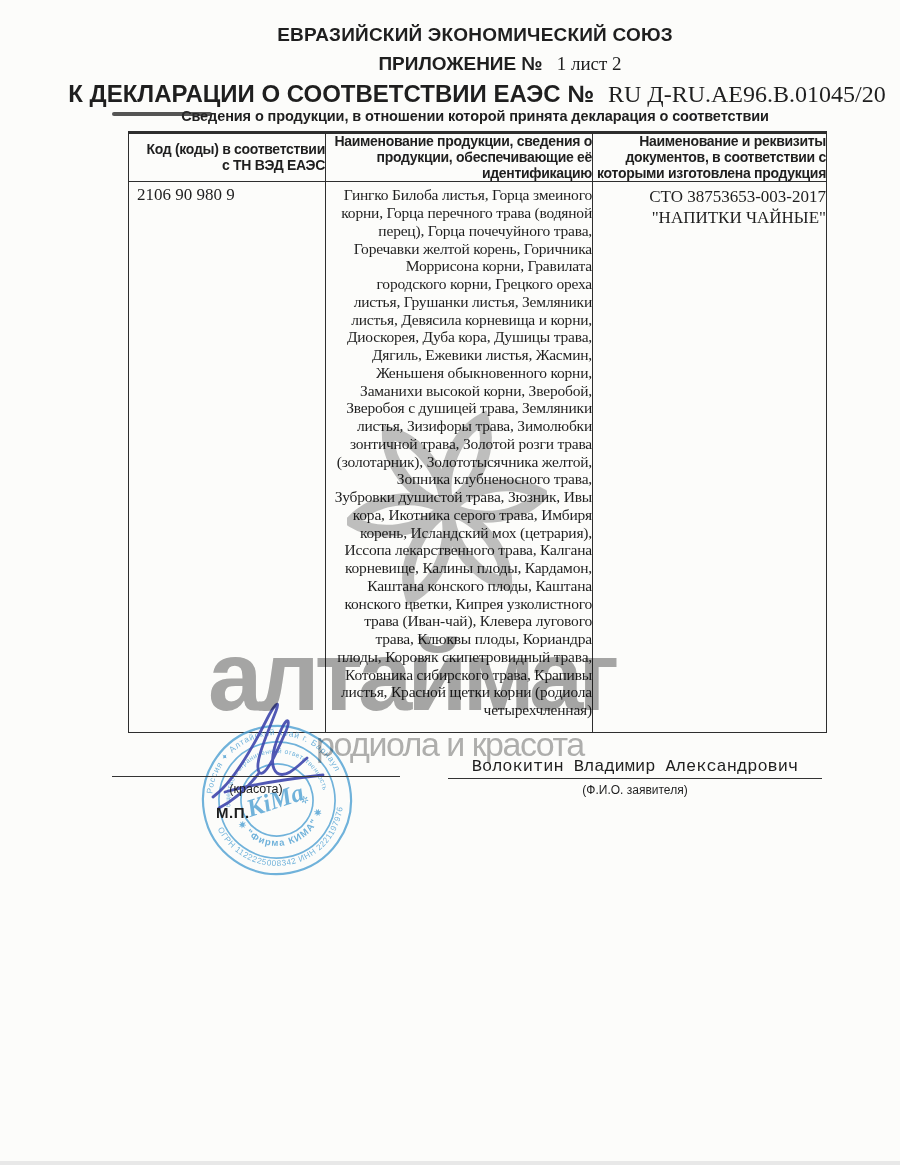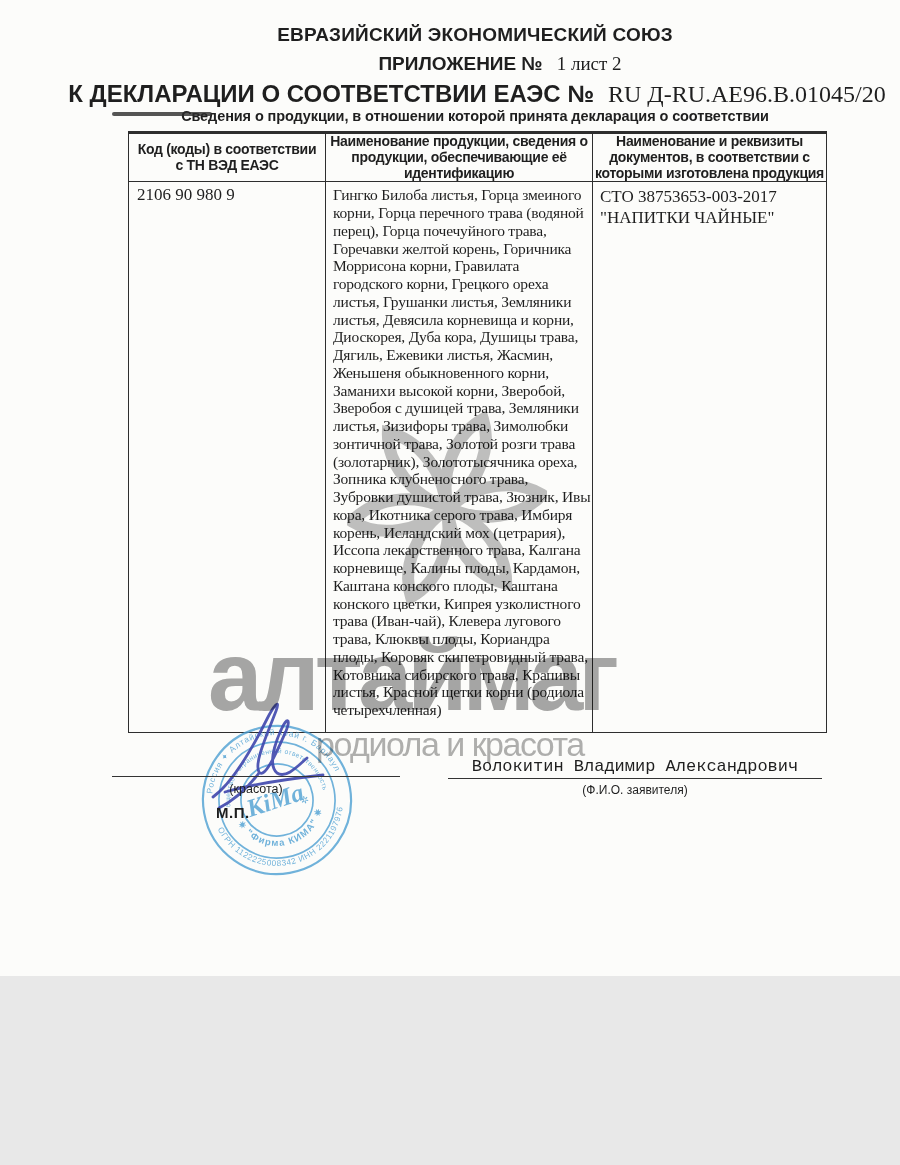--- a/index.html
+++ b/index.html
@@ -1,17 +1,17 @@
 <!DOCTYPE html>
 <html><head>
 <meta charset="utf-8">
 <style>
   html,body{margin:0;padding:0;background:#e8e8e8;}
   #page{
-    position:relative;width:900px;height:976px;margin:0 auto;
+    position:relative;width:900px;height:1161px;margin:0 auto;
     background:#fcfcfa;overflow:hidden;
     font-family:"Liberation Sans",sans-serif;color:#1f1f1f;
   }
   .abs{position:absolute;}
   
   .h-line{position:absolute;text-align:center;white-space:nowrap;}
   .h-bold{font-family:"Liberation Sans",sans-serif;font-weight:bold;}
   .h-val{font-family:"Liberation Serif",serif;font-weight:normal;margin-left:14px;}
   #h1{left:50px;width:850px;top:24px;font-size:19px;letter-spacing:.2px;}
   #h2{left:100px;width:800px;top:53px;font-size:19px;}
@@ -19,21 +19,21 @@
   #subtitle{left:50px;width:850px;top:108px;font-size:14.5px;font-weight:bold;letter-spacing:-0.1px;}
   #edge-artifact{left:112px;top:112px;width:100px;height:4px;background:#2b2b2b;border-radius:2px;opacity:.8;}
   
   table{position:absolute;left:128px;top:131px;width:698px;border-collapse:collapse;table-layout:fixed;}
   td,th{border:1.6px solid #2e2e2e;padding:0;vertical-align:top;overflow:visible;}
   tr.hdr th{height:45px;vertical-align:middle;text-align:center;
     font-family:"Liberation Sans",sans-serif;font-weight:bold;font-size:14px;
     letter-spacing:-0.3px;line-height:15.8px;}
   table{border-top:3px solid #2e2e2e;}
   tr.body td{height:535px;}
-  .hline{white-space:nowrap;}
+  .hline{white-space:nowrap;text-align:right;}
   .cell-pad{padding:4px 0 0 7px;}
   .code{font-family:"Liberation Serif",serif;font-size:17px;padding:3px 0 12px 8px;}
   .prod .hline{font-family:"Liberation Serif",serif;font-size:15.5px;line-height:17.75px;
     letter-spacing:-0.2px;white-space:nowrap;}
   .docs .hline{font-family:"Liberation Serif",serif;font-size:17px;line-height:21px;white-space:nowrap;}
   
   .rule{position:absolute;height:0;border-top:1.5px solid #333;}
   #sign-rule{left:112px;top:776px;width:288px;}
   #fio-rule{left:448px;top:778px;width:374px;}
   #sign-caption{left:112px;width:288px;top:782px;text-align:center;font-size:12.5px;}
@@ -105,21 +105,21 @@
             <div class="hline">городского корни, Грецкого ореха</div>
             <div class="hline">листья, Грушанки листья, Земляники</div>
             <div class="hline">листья, Девясила корневища и корни,</div>
             <div class="hline">Диоскорея, Дуба кора, Душицы трава,</div>
             <div class="hline">Дягиль, Ежевики листья, Жасмин,</div>
             <div class="hline">Женьшеня обыкновенного корни,</div>
             <div class="hline">Заманихи высокой корни, Зверобой,</div>
             <div class="hline">Зверобоя с душицей трава, Земляники</div>
             <div class="hline">листья, Зизифоры трава, Зимолюбки</div>
             <div class="hline">зонтичной трава, Золотой розги трава</div>
-            <div class="hline">(золотарник), Золототысячника ореха,</div>
+            <div class="hline">(золотарник), Золототысячника желтой,</div>
             <div class="hline">Зопника клубненосного трава,</div>
             <div class="hline">Зубровки душистой трава, Зюзник, Ивы</div>
             <div class="hline">кора, Икотника серого трава, Имбиря</div>
             <div class="hline">корень, Исландский мох (цетрария),</div>
             <div class="hline">Иссопа лекарственного трава, Калгана</div>
             <div class="hline">корневище, Калины плоды, Кардамон,</div>
             <div class="hline">Каштана конского плоды, Каштана</div>
             <div class="hline">конского цветки, Кипрея узколистного</div>
             <div class="hline">трава (Иван-чай), Клевера лугового</div>
             <div class="hline">трава, Клюквы плоды, Кориандра</div>

